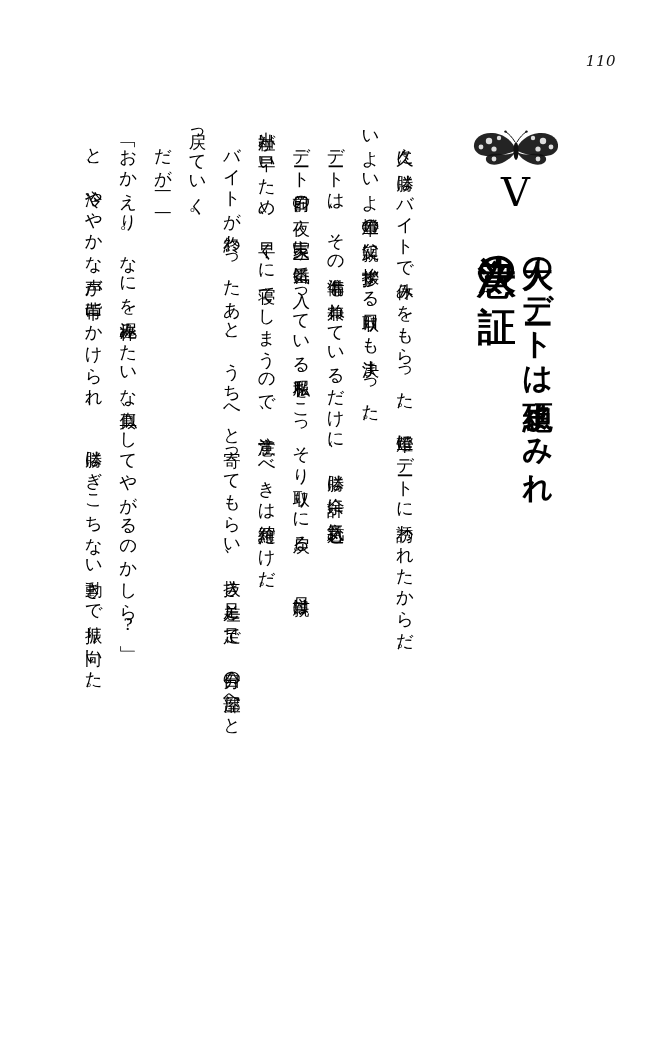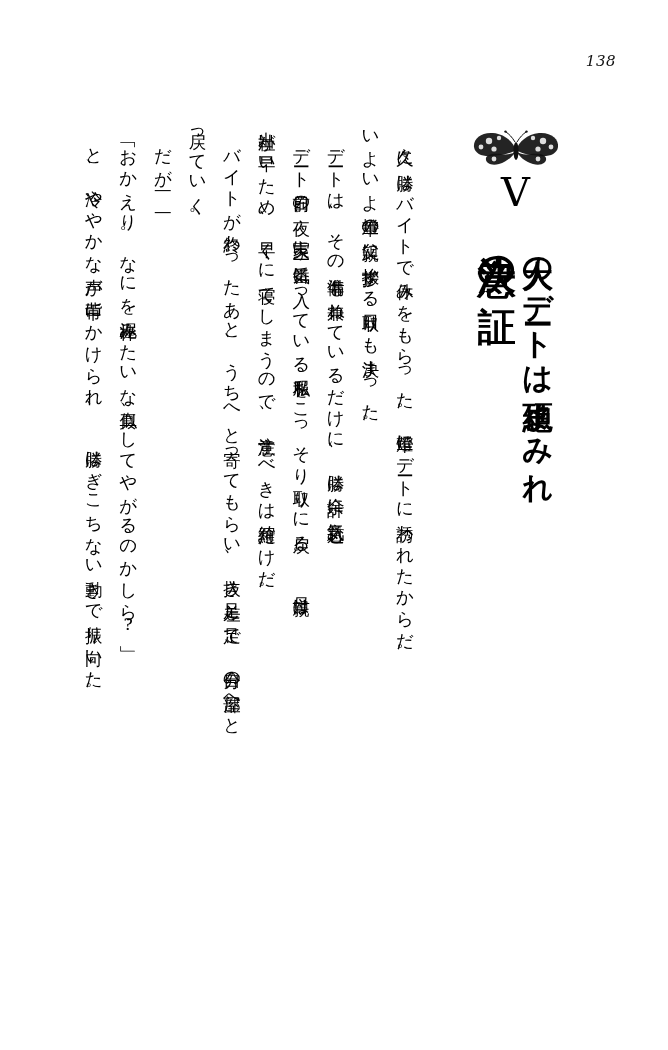--- a/index.html
+++ b/index.html
@@ -110,21 +110,21 @@
     margin-left: 8px;
     white-space: nowrap;
   }
   .col.indent { padding-top: 18px; }
 </style>
 </head>
 <body>
 
 <div class="page">
 
-  <div class="page-number">138</div>
+  <div class="page-number">110</div>
 
   <div class="chapter-block">
 
     <div class="ornament">
       <svg width="110" height="46" viewBox="0 0 110 46" xmlns="http://www.w3.org/2000/svg">
         <g fill="#111111">
           <path d="M55 22 C52 14 44 6 32 5 C20 4 12 11 13 19 C14 26 22 29 31 28 C40 27 49 26 55 22 Z" opacity="0.92"></path>
           <path d="M55 22 C58 14 66 6 78 5 C90 4 98 11 97 19 C96 26 88 29 79 28 C70 27 61 26 55 22 Z" opacity="0.92"></path>
           <path d="M55 23 C52 28 46 34 38 36 C30 38 24 35 25 30 C26 26 33 25 40 26 C46 27 52 26 55 23 Z" opacity="0.92"></path>
           <path d="M55 23 C58 28 64 34 72 36 C80 38 86 35 85 30 C84 26 77 25 70 26 C64 27 58 26 55 23 Z" opacity="0.92"></path>

